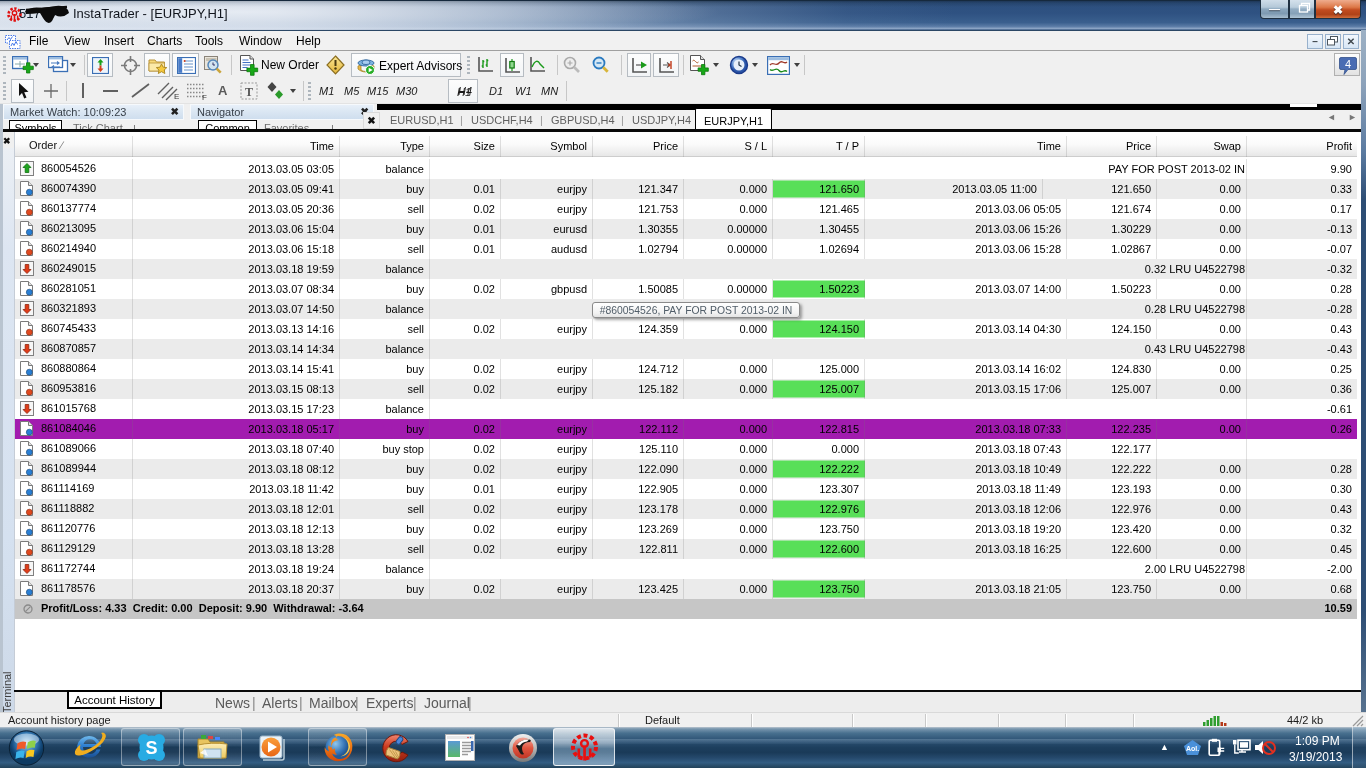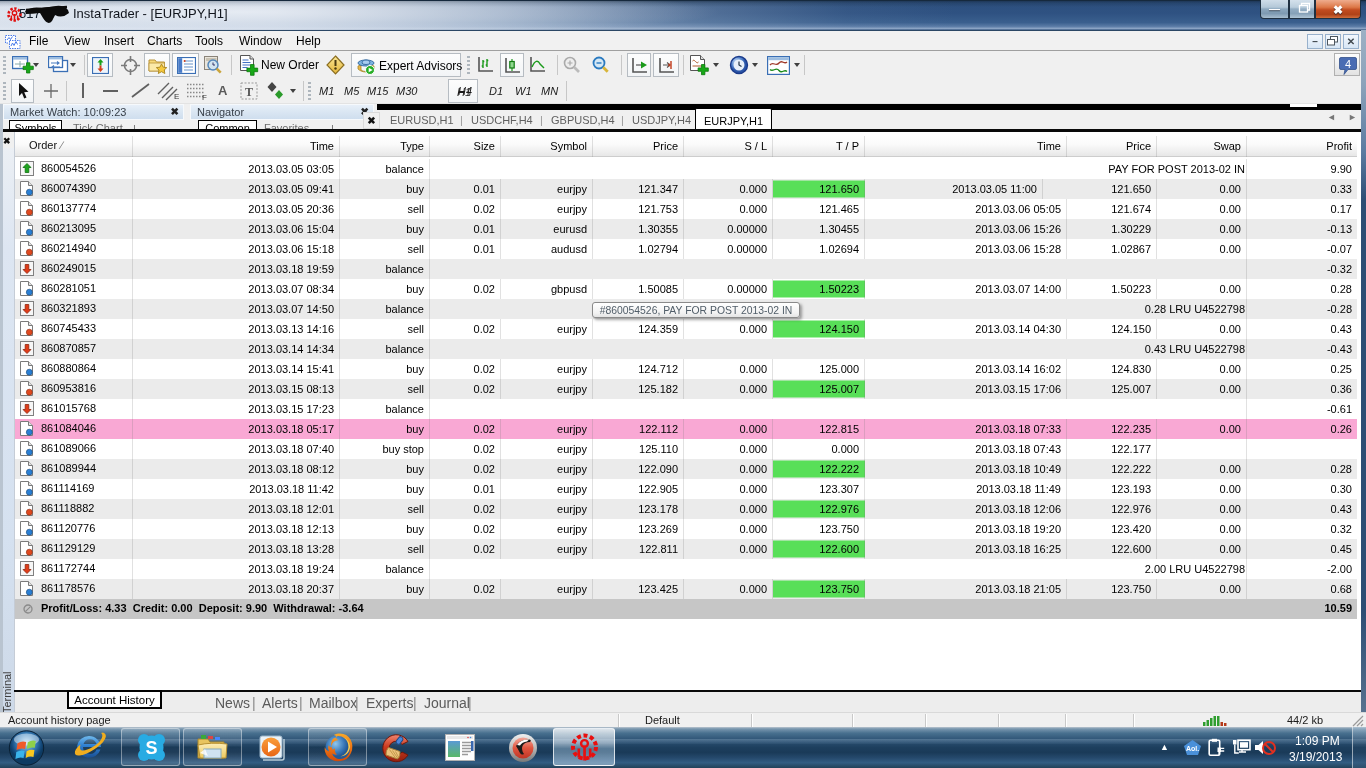--- a/index.html
+++ b/index.html
@@ -489,20 +489,21 @@
 </div>
 <div class="row abs" style="top:130px;background:#ebebeb">
 <svg class="abs ic" style="left:5px" width="14" height="15" viewBox="0 0 14 15">
         <rect x="0.5" y="0.5" width="13" height="14" fill="#f6f6f6" stroke="#808080"></rect>
         <path d="M7 12.5 l-4-4 h2.2 v-5 h3.6 v5 h2.2 z" fill="#e03c18" stroke="#8e250e" stroke-width="0.8"></path>
       </svg>
 <span style="left:26px">860249015</span>
 <span class="cr" style="left:0px;width:118px"></span>
 <span class="cr" style="left:118px;width:207px">2013.03.18 19:59</span>
 <span class="cr" style="left:325px;width:90px">balance</span>
+<span class="cr nb" style="left:415px;width:820px">0.32 LRU U4522798</span>
 <span class="cr" style="left:1142px;width:90px"></span>
 <span class="cr nb" style="left:1232px;width:110px">-0.32</span>
 </div>
 <div class="row abs" style="top:150px;background:#ffffff">
 <svg class="abs ic" style="left:5px" width="13" height="15" viewBox="0 0 13 15">
         <path d="M0.5 0.5 h8 l4 4 v10 h-12 z" fill="#fff" stroke="#7a7a7a"></path>
         <path d="M8.5 0.5 v4 h4" fill="#e3e3e3" stroke="#7a7a7a"></path>
         <circle cx="9.3" cy="11.2" r="3" fill="#2a7fd4" stroke="#1a4a7a" stroke-width="0.6"></circle>
       </svg>
 <span style="left:26px">860281051</span>
@@ -610,21 +611,21 @@
         <rect x="0.5" y="0.5" width="13" height="14" fill="#f6f6f6" stroke="#808080"></rect>
         <path d="M7 12.5 l-4-4 h2.2 v-5 h3.6 v5 h2.2 z" fill="#e03c18" stroke="#8e250e" stroke-width="0.8"></path>
       </svg>
 <span style="left:26px">861015768</span>
 <span class="cr" style="left:0px;width:118px"></span>
 <span class="cr" style="left:118px;width:207px">2013.03.15 17:23</span>
 <span class="cr" style="left:325px;width:90px">balance</span>
 <span class="cr" style="left:1142px;width:90px"></span>
 <span class="cr nb" style="left:1232px;width:110px">-0.61</span>
 </div>
-<div class="row abs" style="top:290px;background:#f9a8d4">
+<div class="row abs" style="top:290px;background:#a21caf">
 <svg class="abs ic" style="left:5px" width="13" height="15" viewBox="0 0 13 15">
         <path d="M0.5 0.5 h8 l4 4 v10 h-12 z" fill="#fff" stroke="#7a7a7a"></path>
         <path d="M8.5 0.5 v4 h4" fill="#e3e3e3" stroke="#7a7a7a"></path>
         <circle cx="9.3" cy="11.2" r="3" fill="#2a7fd4" stroke="#1a4a7a" stroke-width="0.6"></circle>
       </svg>
 <span style="left:26px">861084046</span>
 <span class="cr" style="left:0px;width:118px"></span>
 <span class="cr" style="left:118px;width:207px">2013.03.18 05:17</span>
 <span class="cr" style="left:325px;width:90px">buy</span>
 <span class="cr" style="left:415px;width:71px">0.02</span>

